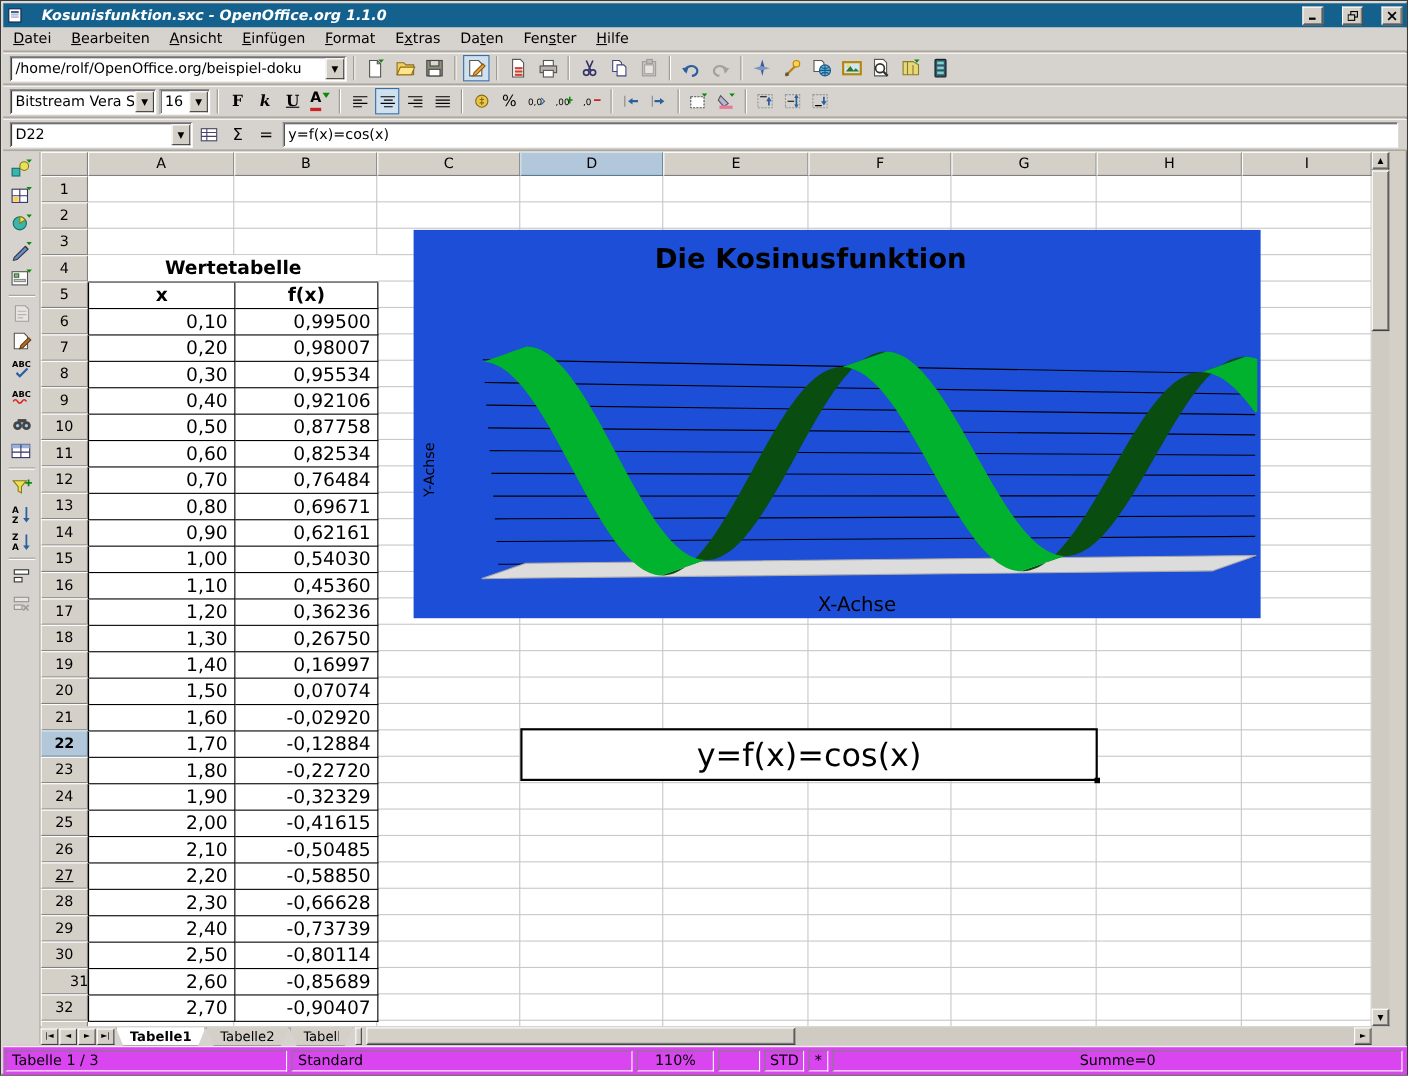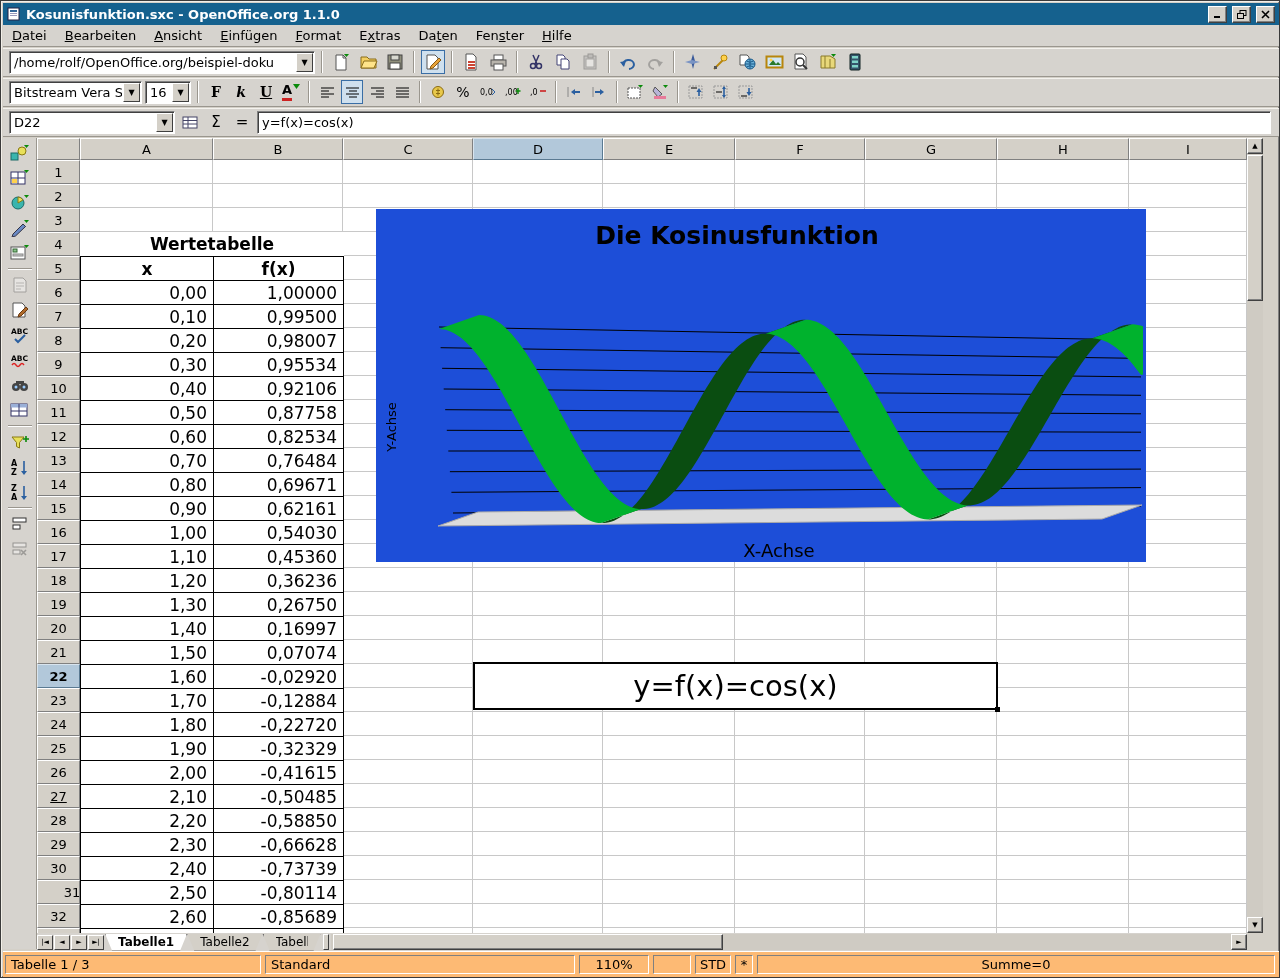--- a/index.html
+++ b/index.html
@@ -1,18 +1,18 @@
 <!DOCTYPE html>
 <html><head>
 <meta charset="utf-8">
 <style>
 *{margin:0;padding:0;box-sizing:border-box;font-family:"DejaVu Sans","Liberation Sans",sans-serif;}
 html,body{width:1280px;height:978px;overflow:hidden;background:#d4d0c8;}
 .window{position:relative;width:1280px;height:978px;background:#d4d0c8;border:1px solid #3a3a3a;box-shadow:inset 1px 1px 0 #f2efe9,inset -1px -1px 0 #808080;}
-.titlebar{position:absolute;left:2px;top:2px;width:1276px;height:22px;background:#15618e;display:flex;align-items:center;padding:0 4px;gap:5px;}
+.titlebar{position:absolute;left:2px;top:2px;width:1276px;height:22px;background:#15618e;display:flex;align-items:center;padding:0 4px;gap:17px;font-style:italic;}
 .title{color:#fff;font-weight:bold;font-size:13px;flex:1;white-space:nowrap;overflow:hidden;}
 .winbtn{width:19px;height:17px;background:#d4d0c8;border:1px solid;border-color:#fff #404040 #404040 #fff;box-shadow:inset -1px -1px 0 #808080;display:flex;align-items:center;justify-content:center;}
 .menubar{position:absolute;left:2px;top:24px;width:1276px;height:22px;background:#d6d3ce;display:flex;align-items:center;border-bottom:1px solid #9a968e;}
 .menuitem{font-size:13px;padding:2px 9px;color:#000;white-space:nowrap;}
 .bar{position:absolute;left:2px;width:1276px;background:#d6d3ce;display:flex;align-items:center;border-bottom:1px solid #9a968e;box-shadow:inset 0 1px 0 #f4f2ee;}
 .fnbar{top:47px;height:29px;padding:0 6px;gap:3px;}
 .objbar{top:77px;height:29px;padding:0 6px;gap:3px;}
 .fmlbar{top:107px;height:29px;padding:0 6px;gap:4px;}
 .combo{height:23px;background:#fff;border:1px solid;border-color:#808080 #fff #fff #808080;box-shadow:inset 1px 1px 0 #404040;display:flex;align-items:center;}
 .combo .val{flex:1;font-size:13px;padding:0 4px;white-space:nowrap;overflow:hidden;}
@@ -64,21 +64,21 @@
 .navbtn{width:16px;height:15px;background:#d4d0c8;border:1px solid;border-color:#fff #404040 #404040 #fff;font-size:7px;display:flex;align-items:center;justify-content:center;margin-right:1px;flex:none;}
 .tab{height:17px;padding:0 12px;background:#d4d0c8;border:1px solid #6a6a6a;border-top:none;display:flex;align-items:center;font-size:12px;clip-path:polygon(0 0,100% 0,calc(100% - 7px) 100%,7px 100%);flex:none;}
 .tab.active{background:#fff;font-weight:bold;}
 .tab span{white-space:nowrap;overflow:hidden;}
 .tabclip{max-width:58px;}
 #tabsplit{width:6px;height:16px;background:#d4d0c8;border:1px solid;border-color:#fff #404040 #404040 #fff;margin:0 2px;flex:none;}
 #hscroll{position:relative;flex:1;height:16px;background:#cfcbc3;margin-right:0;}
 #hthumb{position:absolute;left:2px;top:0;width:390px;height:16px;background:#d4d0c8;border:1px solid;border-color:#fff #404040 #404040 #fff;box-shadow:inset -1px -1px 0 #808080;}
 #corner2{position:absolute;left:1246px;top:932px;width:16px;height:18px;background:#d4d0c8;}
 
-#statusbar{position:absolute;left:2px;top:950px;width:1276px;height:26px;background:#fdba74;border-top:1px solid #fff;}
+#statusbar{position:absolute;left:2px;top:950px;width:1276px;height:26px;background:#d946ef;border-top:1px solid #fff;}
 .spanel{position:absolute;top:3px;height:19px;border:1px solid;border-color:#808080 #fff #fff #808080;font-size:13px;display:flex;align-items:center;padding:0 5px;white-space:nowrap;overflow:hidden;}
 .scenter{justify-content:center;}
 u{text-decoration:underline;}
 svg{display:block;}
 </style>
 </head>
 <body>
 
 <div class="window">
 
@@ -609,24 +609,20 @@
 
     <div id="wtable">
       <div class="wtitle">Wertetabelle</div>
       <div id="wtable-grid">
         <div class="trow thead">
           <div class="tcell tc-a">x</div>
           <div class="tcell tc-b">f(x)</div>
         </div>
         <div id="wtable-rows">
             <div class="trow">
-              <div class="tcell tc-a">0,00</div>
-              <div class="tcell tc-b">1,00000</div>
-            </div>
-            <div class="trow">
               <div class="tcell tc-a">0,10</div>
               <div class="tcell tc-b">0,99500</div>
             </div>
             <div class="trow">
               <div class="tcell tc-a">0,20</div>
               <div class="tcell tc-b">0,98007</div>
             </div>
             <div class="trow">
               <div class="tcell tc-a">0,30</div>
               <div class="tcell tc-b">0,95534</div>

